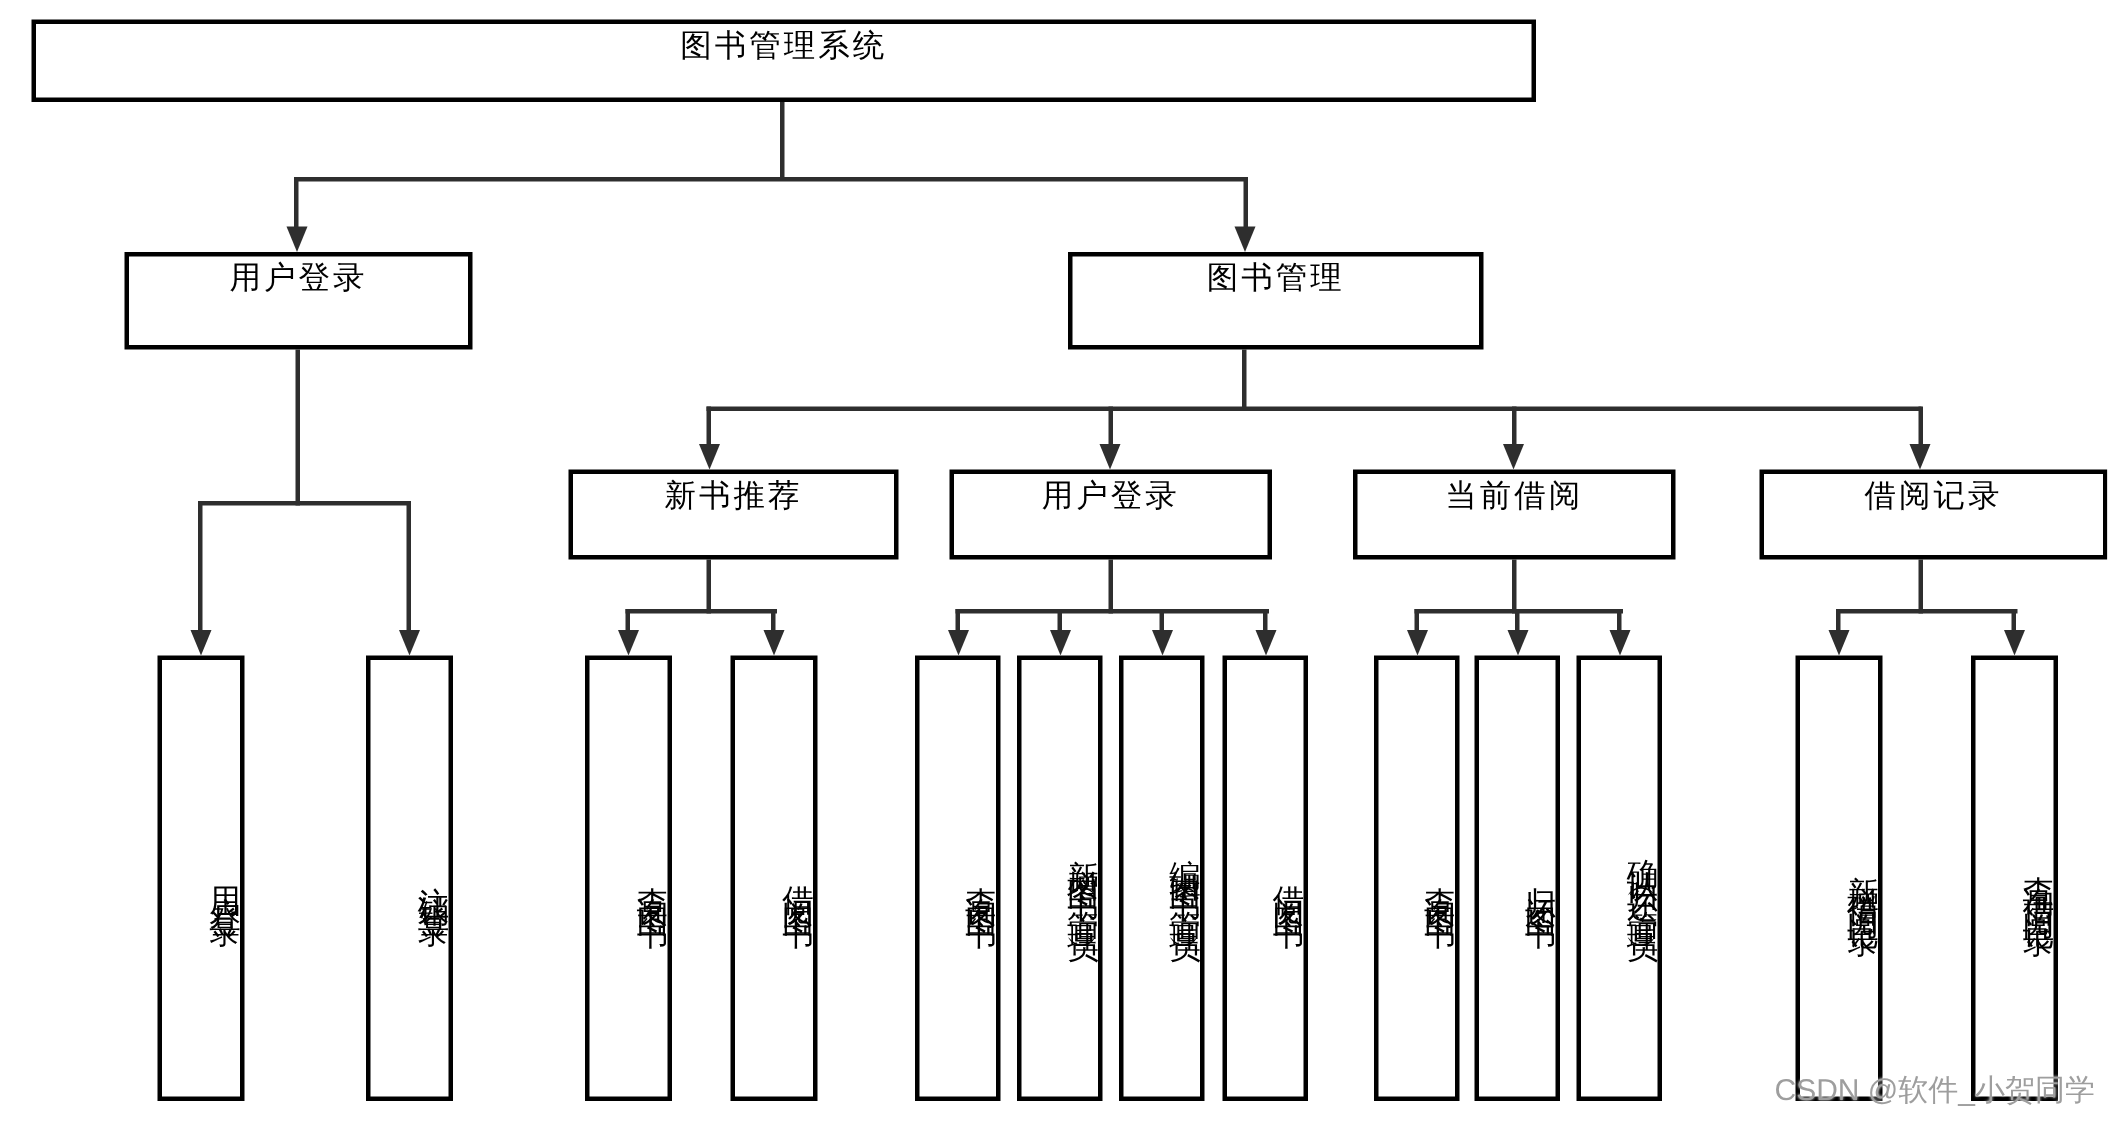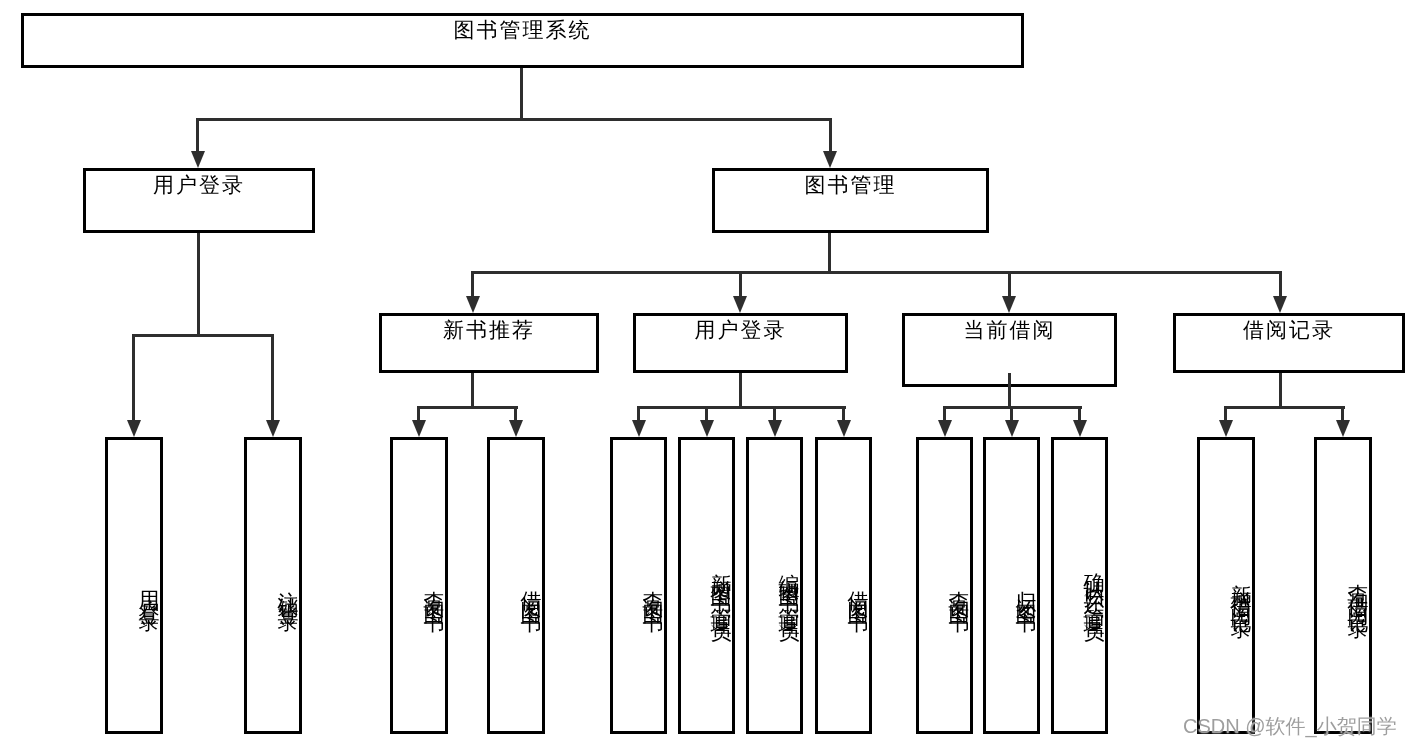--- a/index.html
+++ b/index.html
@@ -71,21 +71,21 @@
   <div class="arrow" style="left:1002px; top:296px;"></div>
   <div class="vline" style="left:1279px; top:271px; height:28px;"></div>
   <div class="arrow" style="left:1273px; top:296px;"></div>
 
   <div class="box hbox" style="left:363px; top:313px; width:220px; height:60px;margin-left:16px;">
     <span>新书推荐</span>
   </div>
   <div class="box hbox" style="left:633px; top:313px; width:215px; height:60px;">
     <span>用户登录</span>
   </div>
-  <div class="box hbox" style="left:902px; top:313px; width:215px; height:74px;">
+  <div class="box hbox" style="left:902px; top:313px; width:215px; height:60px;">
     <span>当前借阅</span>
   </div>
   <div class="box hbox" style="left:1173px; top:313px; width:232px; height:60px;">
     <span>借阅记录</span>
   </div>
 
   <div class="vline" style="left:471px; top:373px; height:36px;"></div>
   <div class="hline" style="left:417px; top:406px; width:101px;"></div>
   <div class="vline" style="left:417px; top:406px; height:16px;"></div>
   <div class="arrow" style="left:412px; top:420px;"></div>

